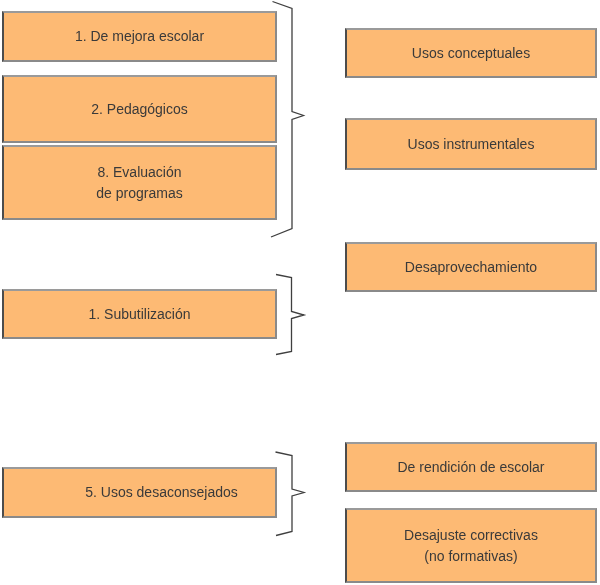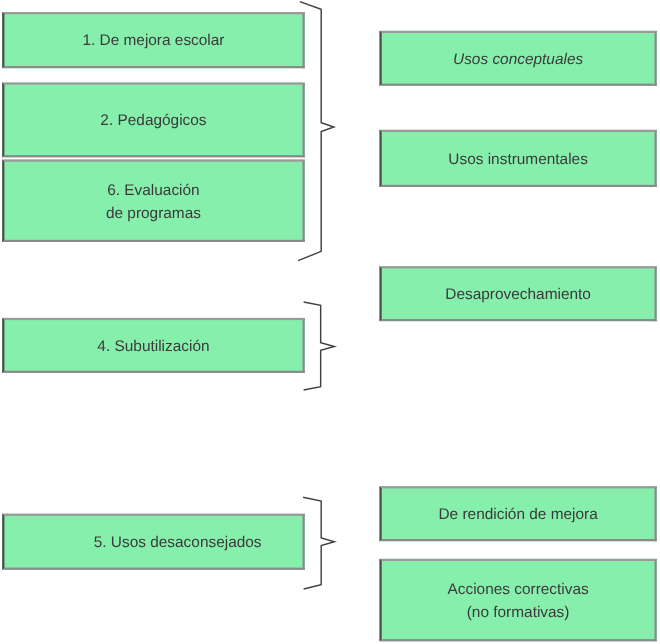--- a/index.html
+++ b/index.html
@@ -11,21 +11,21 @@
   .canvas {
     position: relative;
     width: 600px;
     height: 585px;
     background: #ffffff;
     overflow: hidden;
   }
   .box {
     position: absolute;
     box-sizing: border-box;
-    background: #86efac;
+    background: #fdba74;
     border: 2px solid #8a8a8a;
     border-left-color: #4c4c4c;
     border-top-color: #9a9a9a;
     display: flex;
     align-items: center;
     justify-content: center;
     text-align: center;
     color: #3a3a3a;
     font-size: 14px;
     line-height: 1.5;
@@ -33,52 +33,52 @@
   }
   
   .lcol { left: 2px; width: 275px; }
   .l1 { top: 11px;  height: 51px; }
   .l2 { top: 75px;  height: 68px; }
   .l3 { top: 145px; height: 75px; }
   .l4 { top: 289px; height: 50px; }
   .l5 { top: 467px; height: 51px; padding-left: 44px; }
   
   .rcol { left: 345px; width: 252px; }
-  .r1 { top: 28px;  height: 50px; font-style: italic; }
+  .r1 { top: 28px;  height: 50px; }
   .r2 { top: 118px; height: 52px; text-align: right; }
   .r3 { top: 242px; height: 50px; }
   .r4 { top: 314px; height: 51px; }
   .r5 { top: 442px; height: 50px; }
   .r6 { top: 508px; height: 75px; }
   .braces {
     position: absolute;
     left: 0;
     top: 0;
     pointer-events: none;
   }
 </style>
 </head>
 <body>
 
 <div class="canvas">
 
   <div class="box lcol l1">1. De mejora escolar</div>
   <div class="box lcol l2">2. Pedagógicos</div>
-  <div class="box lcol l3">6. Evaluación
+  <div class="box lcol l3">8. Evaluación
 de programas</div>
 
   <div class="box rcol r1">Usos conceptuales</div>
   <div class="box rcol r2">Usos instrumentales</div>
 
-  <div class="box lcol l4">4. Subutilización</div>
+  <div class="box lcol l4">1. Subutilización</div>
   <div class="box rcol r3">Desaprovechamiento</div>
 
   <div class="box lcol l5">5. Usos desaconsejados</div>
-  <div class="box rcol r5">De rendición de mejora</div>
-  <div class="box rcol r6">Acciones correctivas
+  <div class="box rcol r5">De rendición de escolar</div>
+  <div class="box rcol r6">Desajuste correctivas
 (no formativas)</div>
 
   <svg class="braces" width="600" height="585" viewBox="0 0 600 585">
     <path d="M 272.5 1.5 L 292 8.5 L 292 111.5 L 303.5 115.5 L 292 119.5 L 292 228.5 L 271 237" fill="none" stroke="#3f3f3f" stroke-width="1.3" stroke-linejoin="miter"></path>
     <path d="M 276 274.5 L 291.5 277.5 L 291.5 311.5 L 304 315 L 291.5 318.5 L 291.5 351.5 L 276 354.5" fill="none" stroke="#3f3f3f" stroke-width="1.3" stroke-linejoin="miter"></path>
     <path d="M 275.5 452 L 292 455.5 L 292 489 L 304 492.5 L 292 496 L 292 531.5 L 276 535.5" fill="none" stroke="#3f3f3f" stroke-width="1.3" stroke-linejoin="miter"></path>
   </svg>
 
 </div>
 

